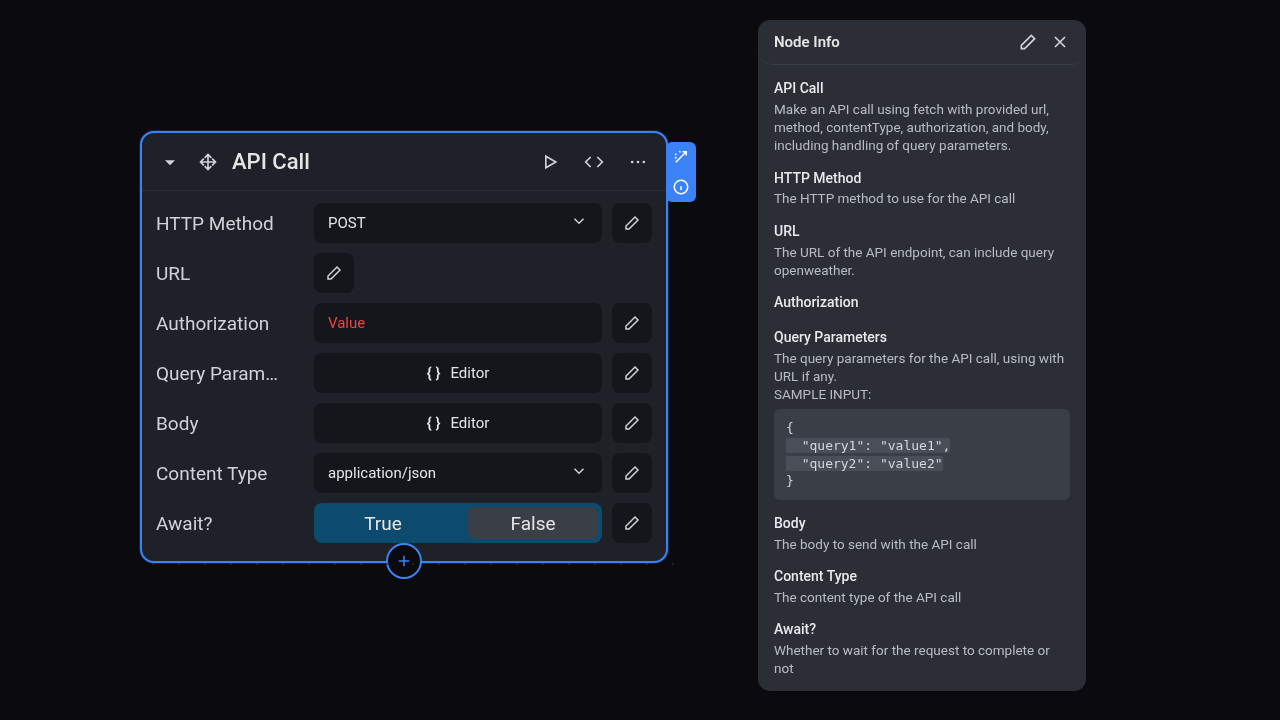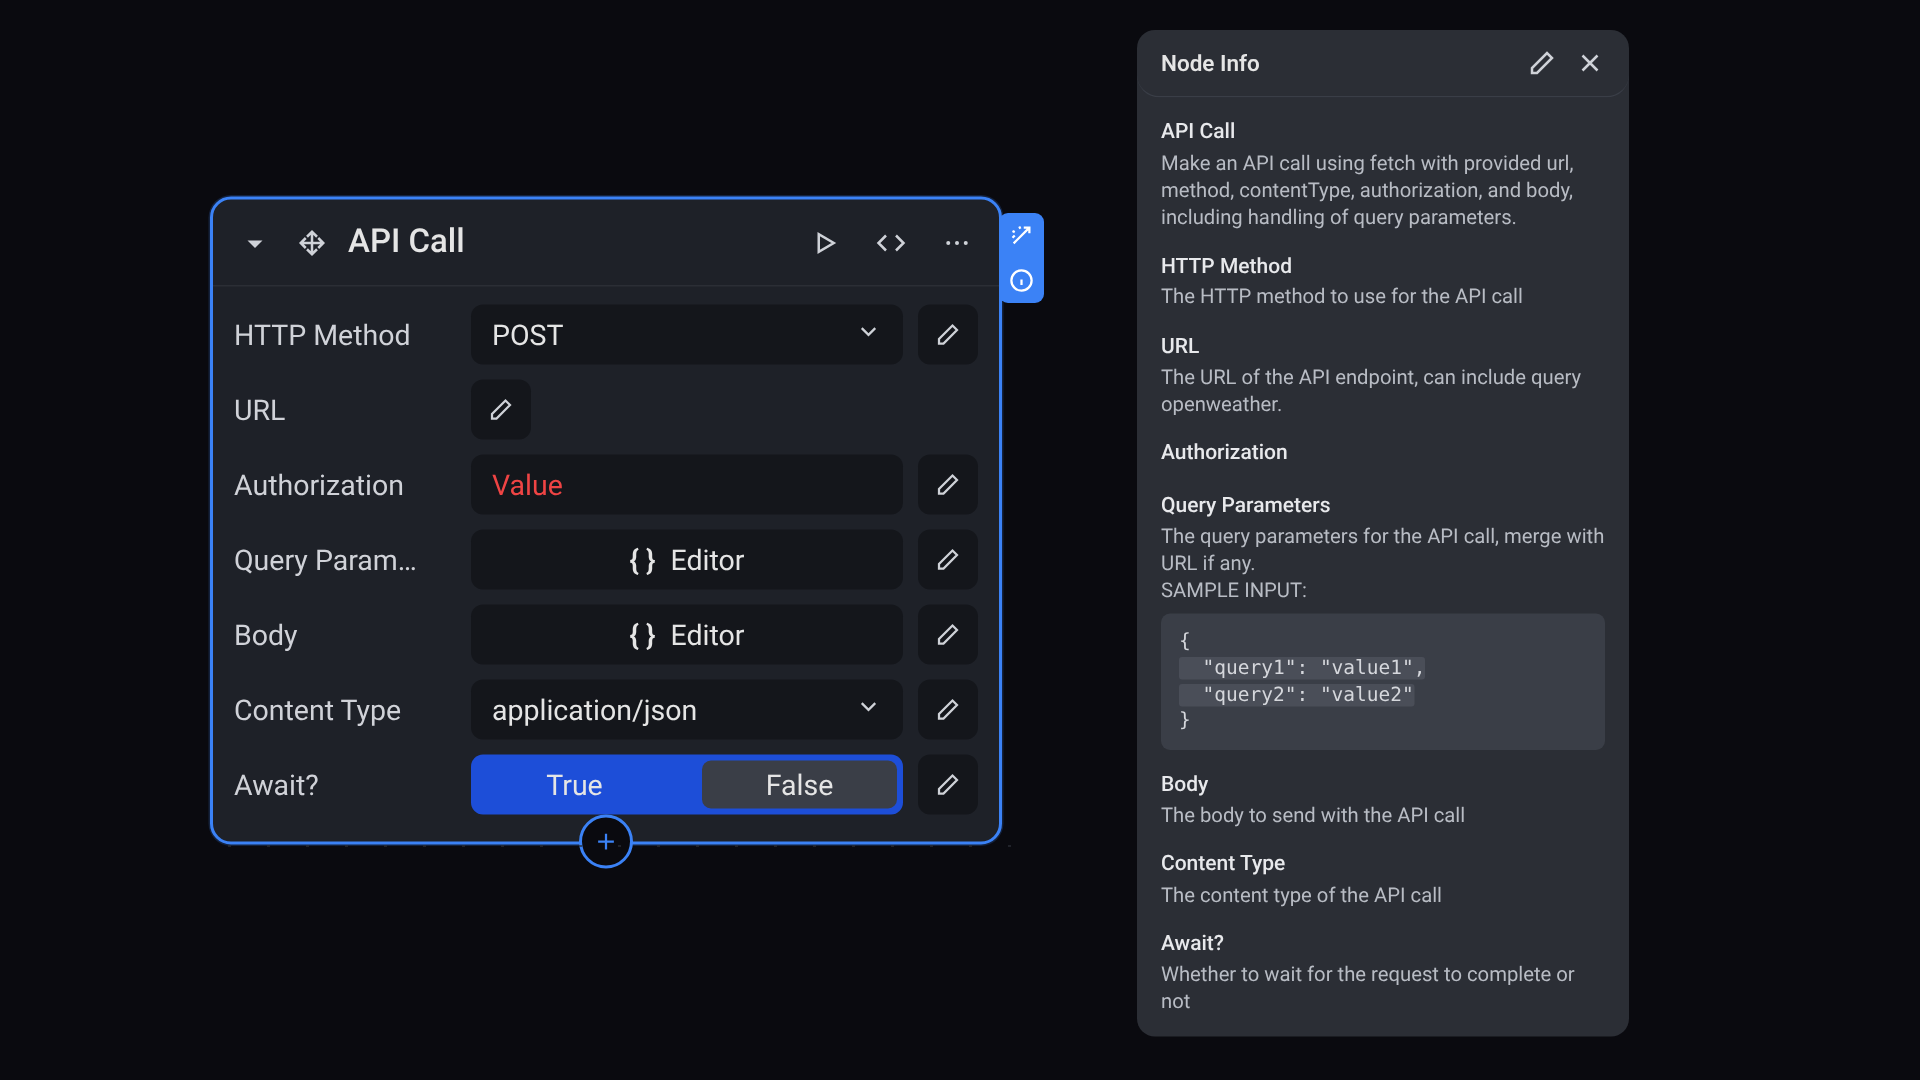--- a/index.html
+++ b/index.html
@@ -48,32 +48,32 @@
     white-space: nowrap; overflow: hidden; text-overflow: ellipsis;
   }
   .row-control { flex: 1; }
   .control-box {
     height: 40px;
     background: #14161b;
     border-radius: 8px;
     display: flex;
     align-items: center;
     padding: 0 14px;
-    font-size: 19px;
+    font-size: 15px;
     color: #e5e5e5;
     position: relative;
   }
   .control-box.placeholder { color: #ef4444; }
   .control-box.truncate { white-space: nowrap; overflow: hidden; text-overflow: ellipsis; padding-right: 14px; }
   .select-box { justify-content: space-between; }
   .chevron { color: #cfd2d8; }
   .editor-box { justify-content: center; gap: 10px; color: #e5e5e5; }
   .editor-box .braces { font-weight: 600; }
   .toggle-box {
-    height: 40px; background: #1d4ed8; border-radius: 8px;
+    height: 40px; background: #0c4a6e; border-radius: 8px;
     display: flex; padding: 4px; gap: 20px;
   }
   .toggle-opt {
     flex: 1; display: flex; align-items: center; justify-content: center;
     font-size: 19px; border-radius: 6px; cursor: pointer; color: #e5e5e5;
   }
   .toggle-opt.active { }
   .toggle-opt.inactive { background: #3a3e47; }
   .pencil-btn {
     width: 40px; height: 40px; flex-shrink: 0;
@@ -355,21 +355,21 @@
       <div class="sec-title">URL</div>
       <div>The URL of the API endpoint, can include query openweather.</div>
     </div>
 
     <div class="info-section">
       <div class="sec-title">Authorization</div>
     </div>
 
     <div class="info-section">
       <div class="sec-title">Query Parameters</div>
-      <div>The query parameters for the API call, merge with URL if any.</div>
+      <div>The query parameters for the API call, using with URL if any.</div>
       <div>SAMPLE INPUT:</div>
       <div class="code-block"><span>{</span>
 <span class="hl">  "query1": "value1",</span>
 <span class="hl">  "query2": "value2"</span>
 <span>}</span></div>
     </div>
 
     <div class="info-section">
       <div class="sec-title">Body</div>
       <div>The body to send with the API call</div>

